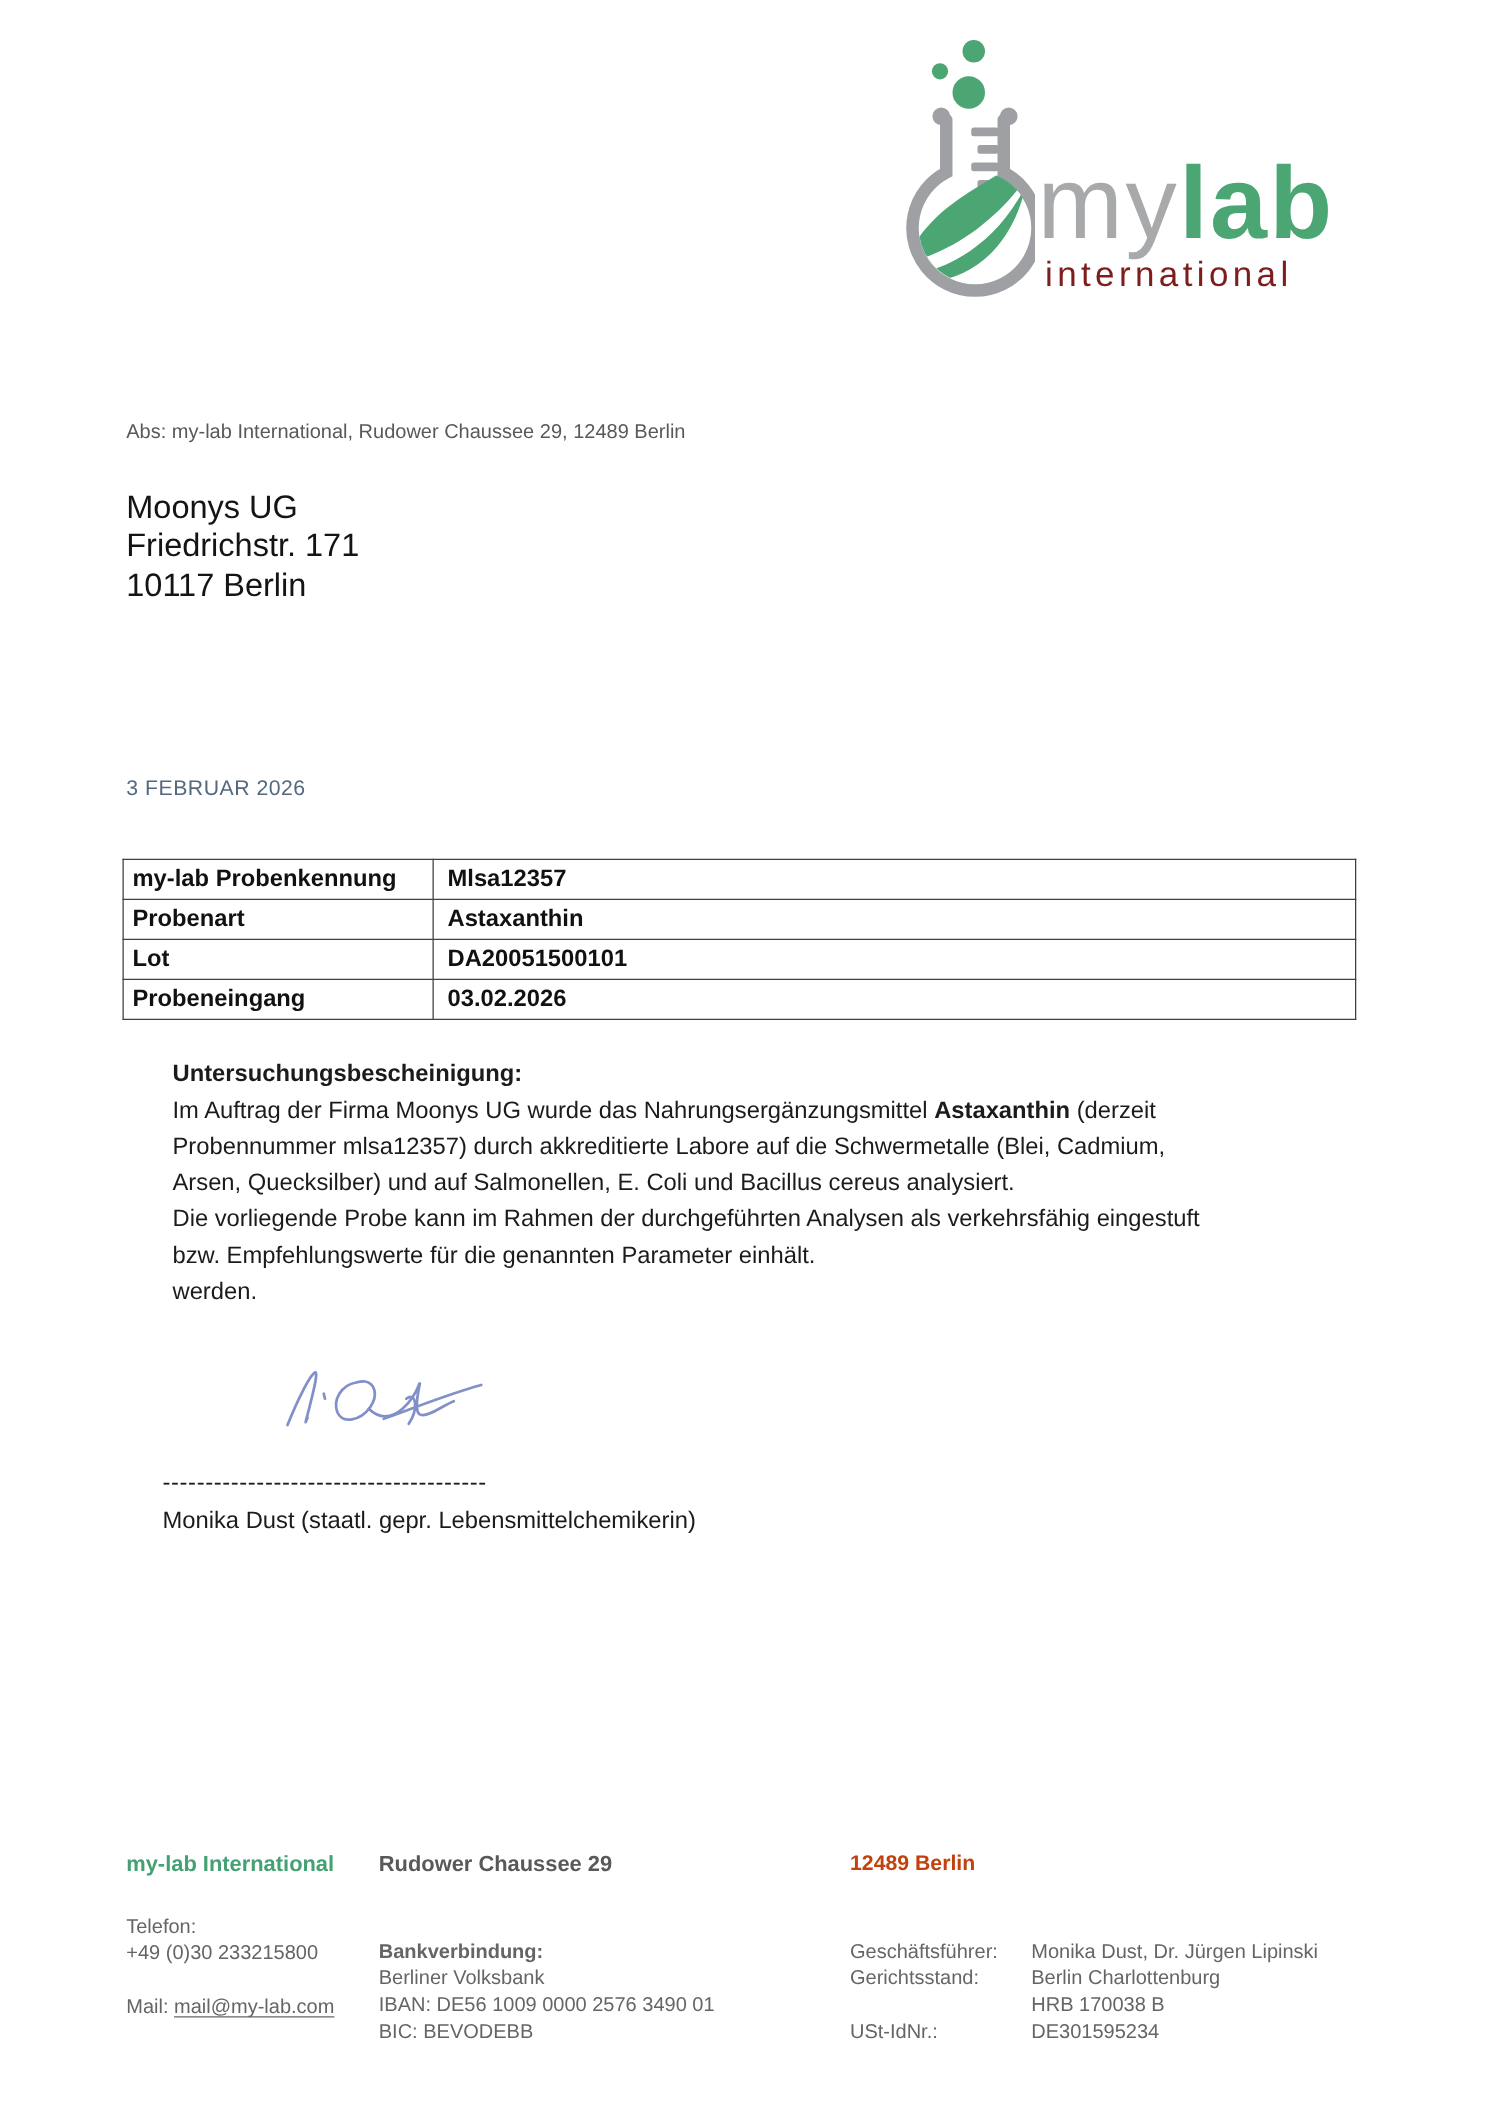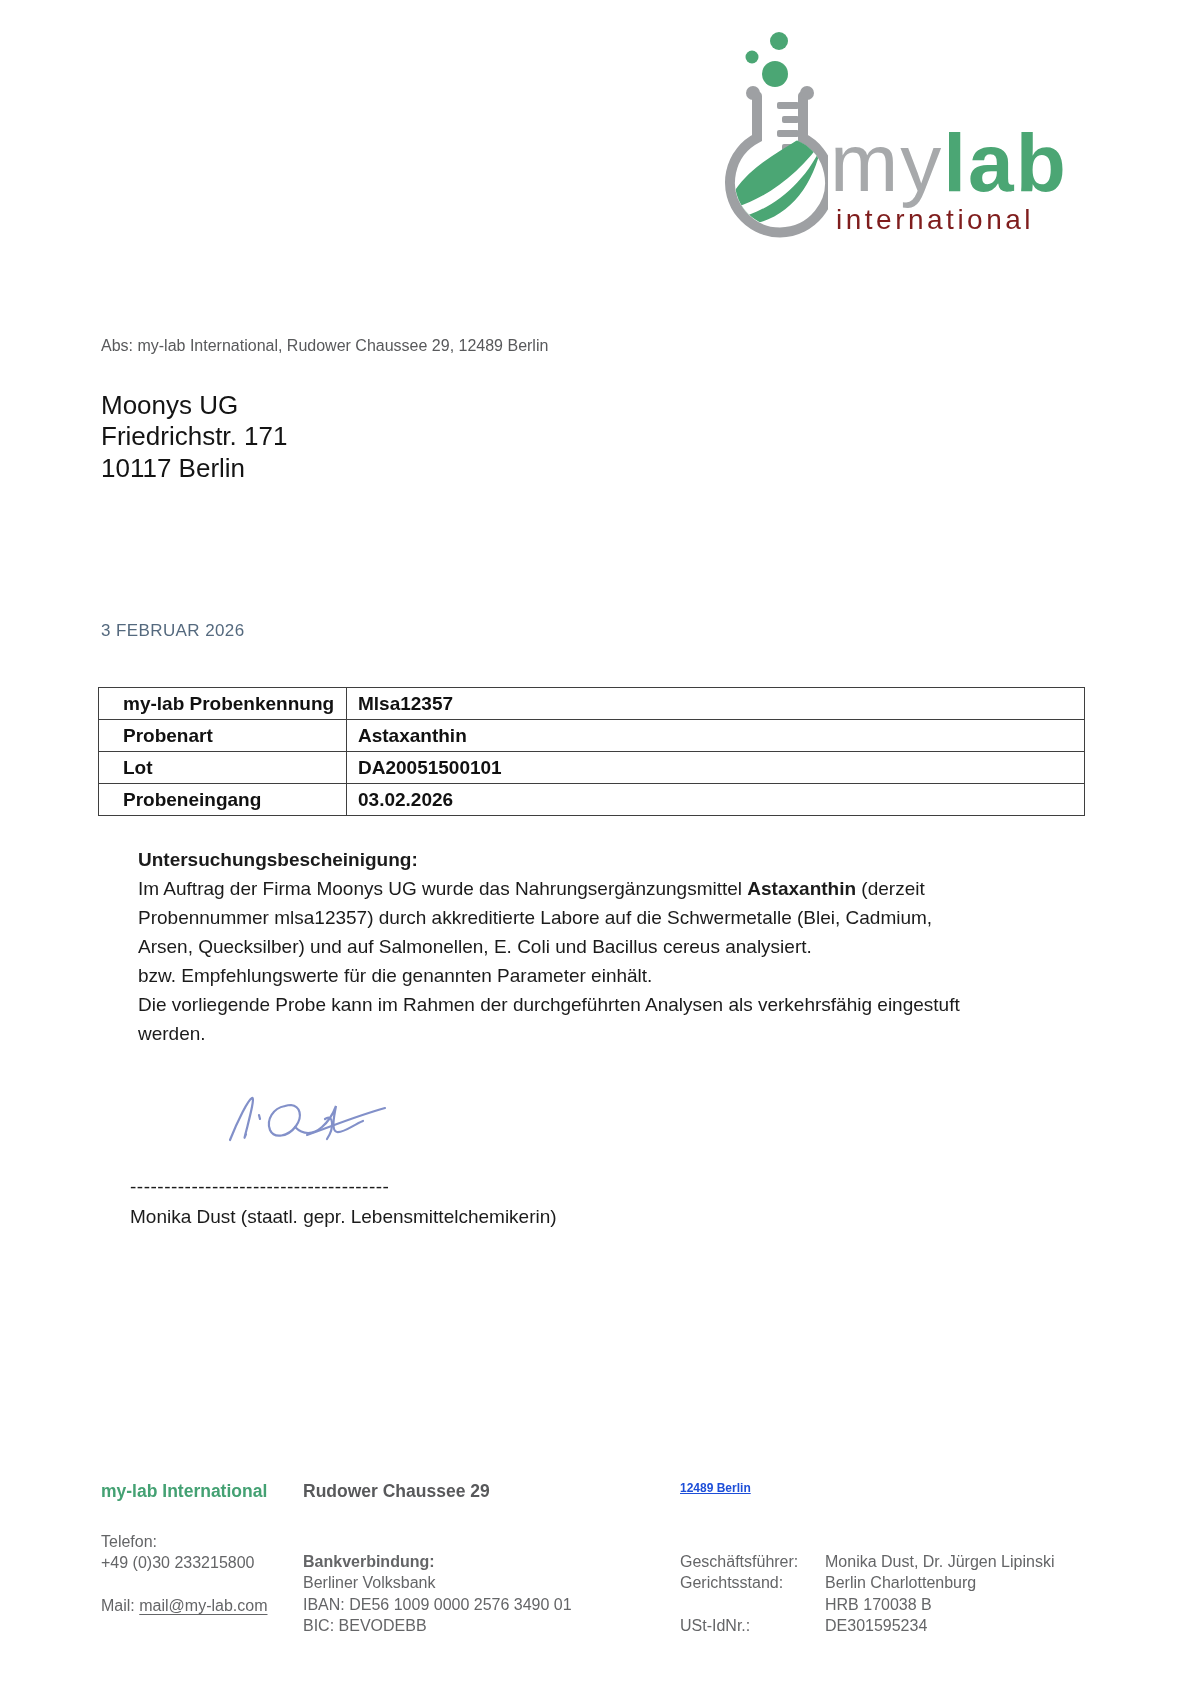--- a/index.html
+++ b/index.html
@@ -25,39 +25,39 @@
   
   .sender    { position:absolute; left:101px; top:337px; font-size:16px; color:#58595B; }
   .recipient { position:absolute; left:101px; top:390px; font-size:26px; line-height:31.3px; color:#141414; }
   .date      { position:absolute; left:101px; top:621px; font-size:17px; letter-spacing:0.4px; color:#54697E; }
 
   
   .sample-table { position:absolute; left:98px; top:687px; width:987px; border-collapse:collapse;
                   table-layout:fixed; }
   .sample-table td { border:1.4px solid #3F3F3F; height:32px; font-size:19px; font-weight:700;
                      color:#111; vertical-align:middle; }
-  .sample-table td.c1 { width:248px; padding-left:24px; }
+  .sample-table td.c1 { width:248px; padding-left:7px; }
   .sample-table td.c2 { padding-left:11px; }
 
   
   .body-block { position:absolute; left:101px; top:845px; width:1010px; font-size:19px;
                 line-height:29px; color:#1b1b1b;margin-left:37px; }
   .body-block .heading { font-weight:700; }
   .bold { font-weight:700; }
 
   
   .signature-svg { position:absolute; left:222px; top:1088px; }
   .sig-dashes { position:absolute; left:130px; top:1176px; font-size:19px; color:#1b1b1b; letter-spacing:0.5px; }
   .sig-name   { position:absolute; left:130px; top:1206px; font-size:19px; color:#1b1b1b; }
 
   
   .ft { font-size:16px; color:#646567; line-height:21.3px; }
   .ft-company { position:absolute; left:101px; top:1481px; font-size:17.5px; font-weight:700; color:#44A173; }
   .ft-street  { position:absolute; left:303px; top:1481px; font-size:17.5px; font-weight:700; color:#58595B; }
-  .ft-city    { position:absolute; left:680px; top:1481px; font-size:12px; font-weight:700; color:#1d4ed8;text-decoration:underline; }
+  .ft-city    { position:absolute; left:680px; top:1481px; font-size:17px; font-weight:700; color:#c2410c; }
   .ft-phone   { position:absolute; left:101px; top:1531px; }
   .ft-mail    { position:absolute; left:101px; top:1595px; }
   .ft-mail .mail-link { text-decoration:underline; text-underline-offset:3px; color:#646567; }
   .ft-bank    { position:absolute; left:303px; top:1551px; }
   .ft-bank .bank-title { font-weight:700; }
   .ft-legal   { position:absolute; left:680px; top:1551px; display:grid;
                 grid-template-columns:145px auto; }
 </style>
 </head>
 <body>
@@ -115,22 +115,22 @@
         <td class="c2">03.02.2026</td>
       </tr>
     </tbody>
   </table>
 
   <div class="body-block">
     <div class="heading">Untersuchungsbescheinigung:</div>
     <div><span>Im Auftrag der Firma Moonys UG wurde das Nahrungsergänzungsmittel </span><span class="bold">Astaxanthin</span><span> (derzeit</span></div>
     <div>Probennummer mlsa12357) durch akkreditierte Labore auf die Schwermetalle (Blei, Cadmium,</div>
     <div>Arsen, Quecksilber) und auf Salmonellen, E. Coli und Bacillus cereus analysiert.</div>
+    <div>Die vorliegende Probe kann im Rahmen der durchgeführten Analysen als verkehrsfähig eingestuft</div>
     <div>bzw. Empfehlungswerte für die genannten Parameter einhält.</div>
-    <div>Die vorliegende Probe kann im Rahmen der durchgeführten Analysen als verkehrsfähig eingestuft</div>
     <div>werden.</div>
   </div>
 
   <svg class="signature-svg" width="175" height="64" viewBox="0 0 175 64">
     <g fill="none" stroke="#8290C9" stroke-width="2.2" stroke-linecap="round">
       <path d="M8 52 C16 32 26 12 30 10 C33 9 28 28 25 40 C23 48 21 54 24 46"></path>
       <path d="M37 27 L38 31"></path>
       <path d="M63 18 C51 20 44 32 48 42 C52 51 66 49 74 38 C81 28 78 18 69 17 C66 17 63 18 63 18"></path>
       <path d="M73 39 C81 47 91 47 100 39 C107 33 111 26 114 18 C112 28 109 43 115 44 C122 45 131 37 141 33"></path>
       <path d="M85 47 C108 39 134 28 163 20"></path>

